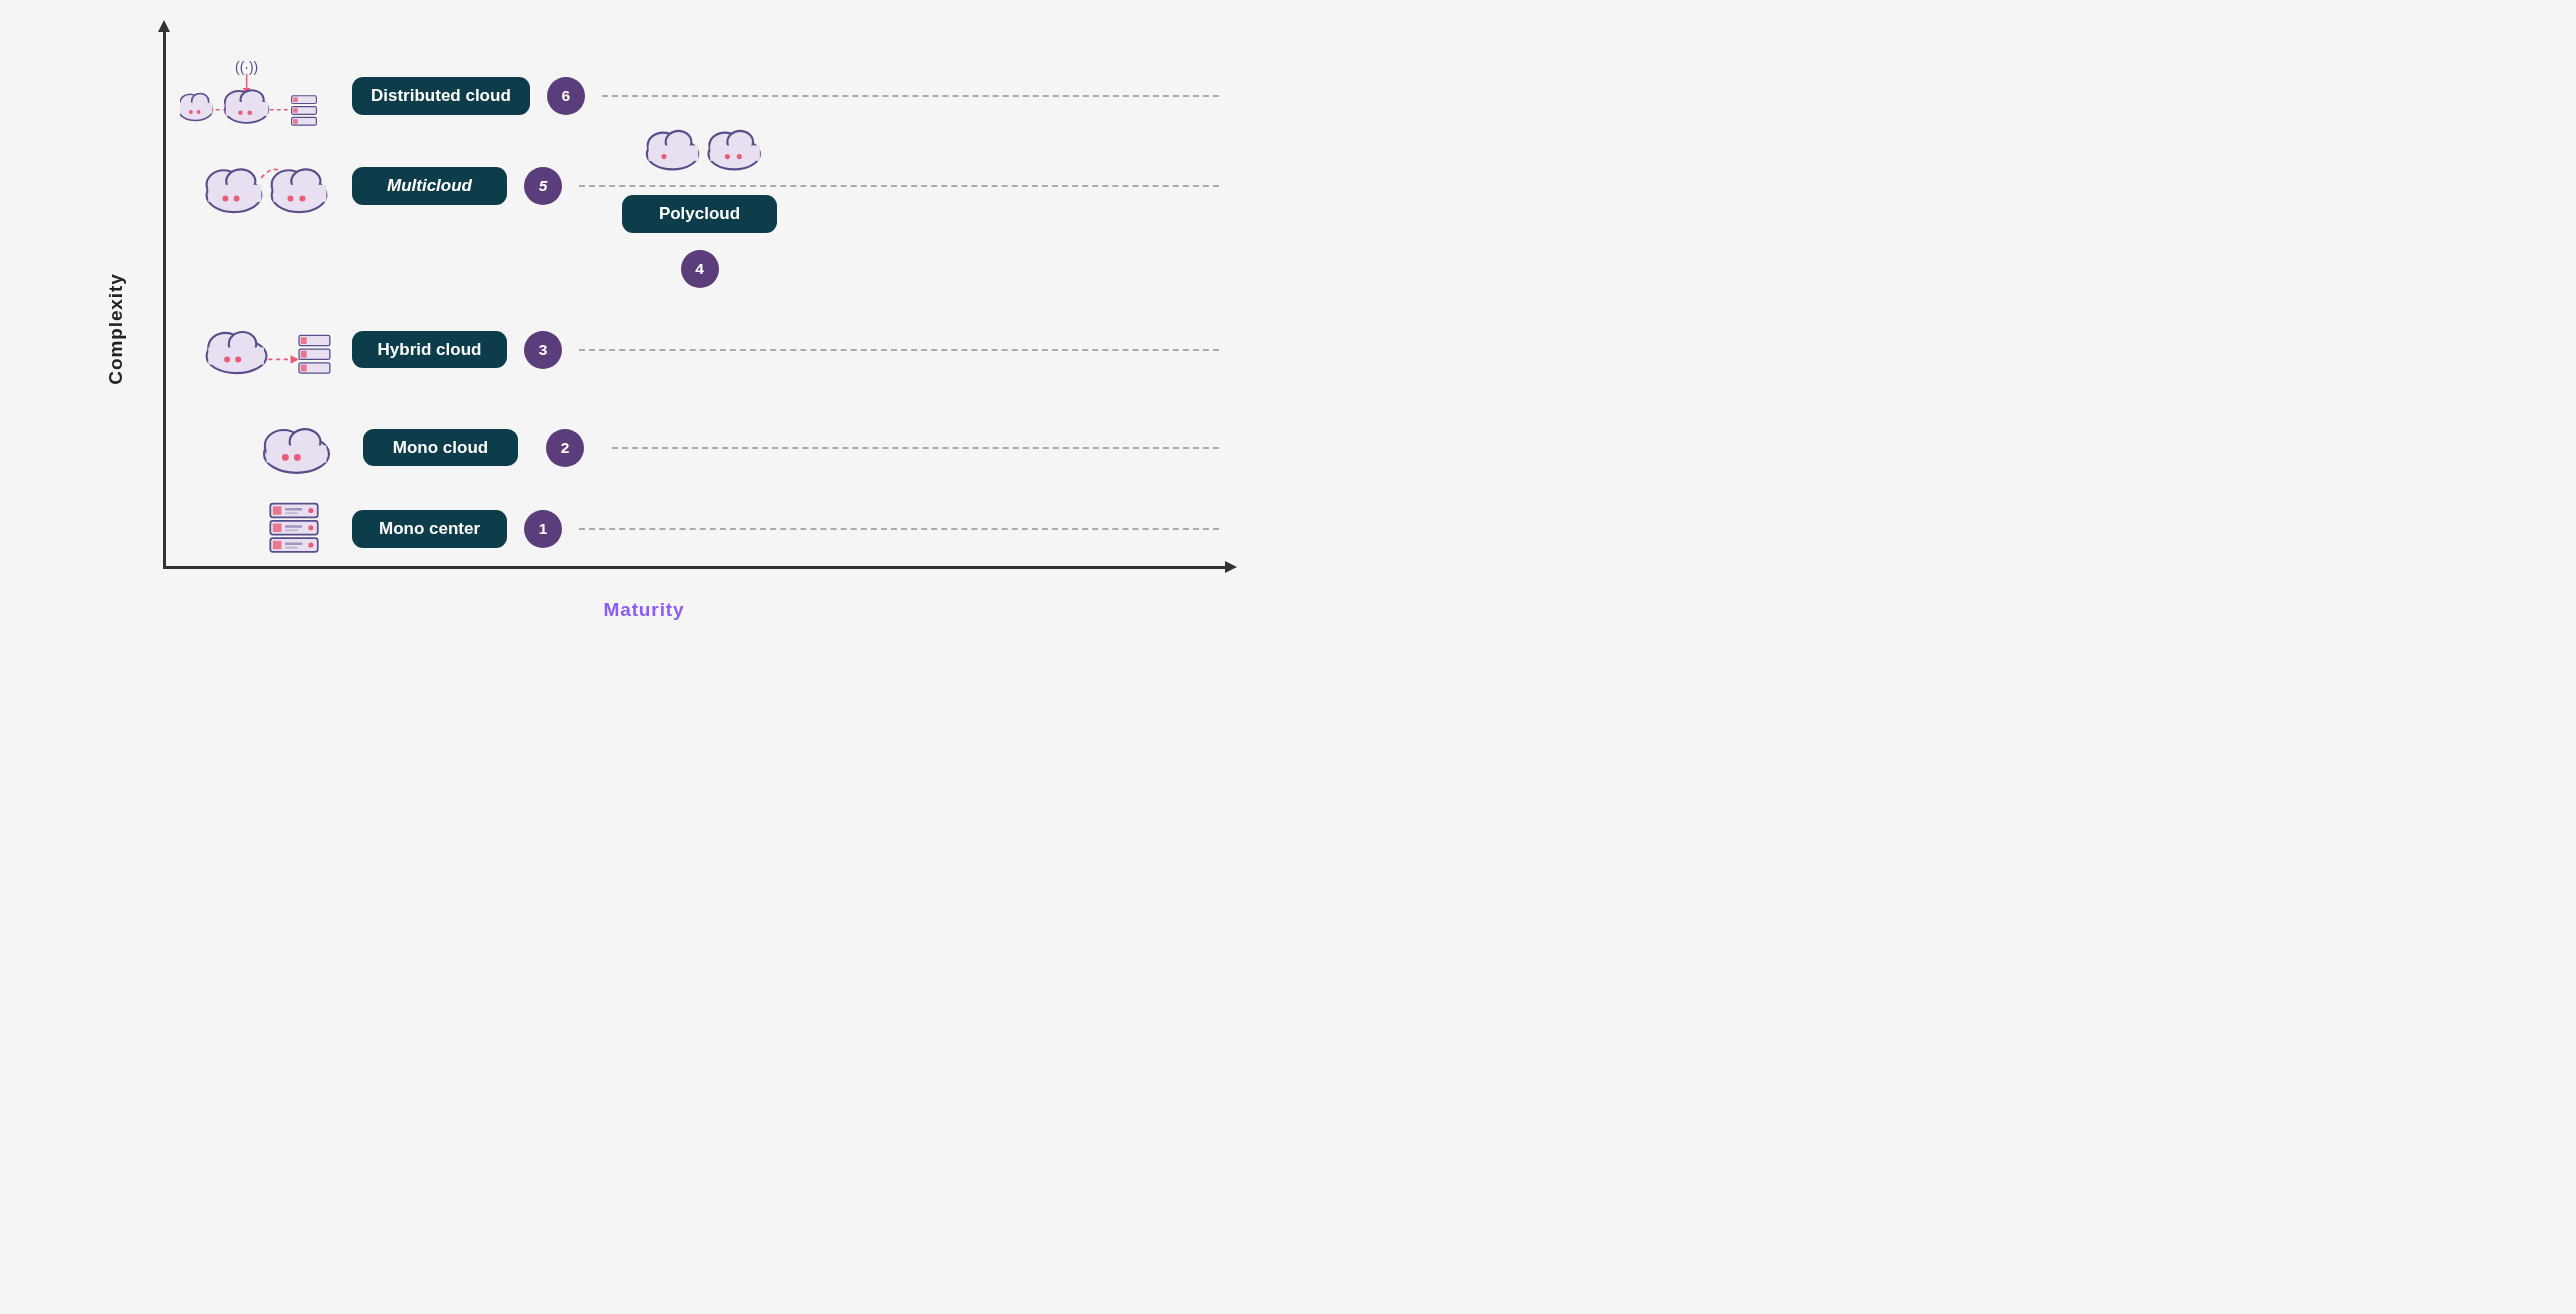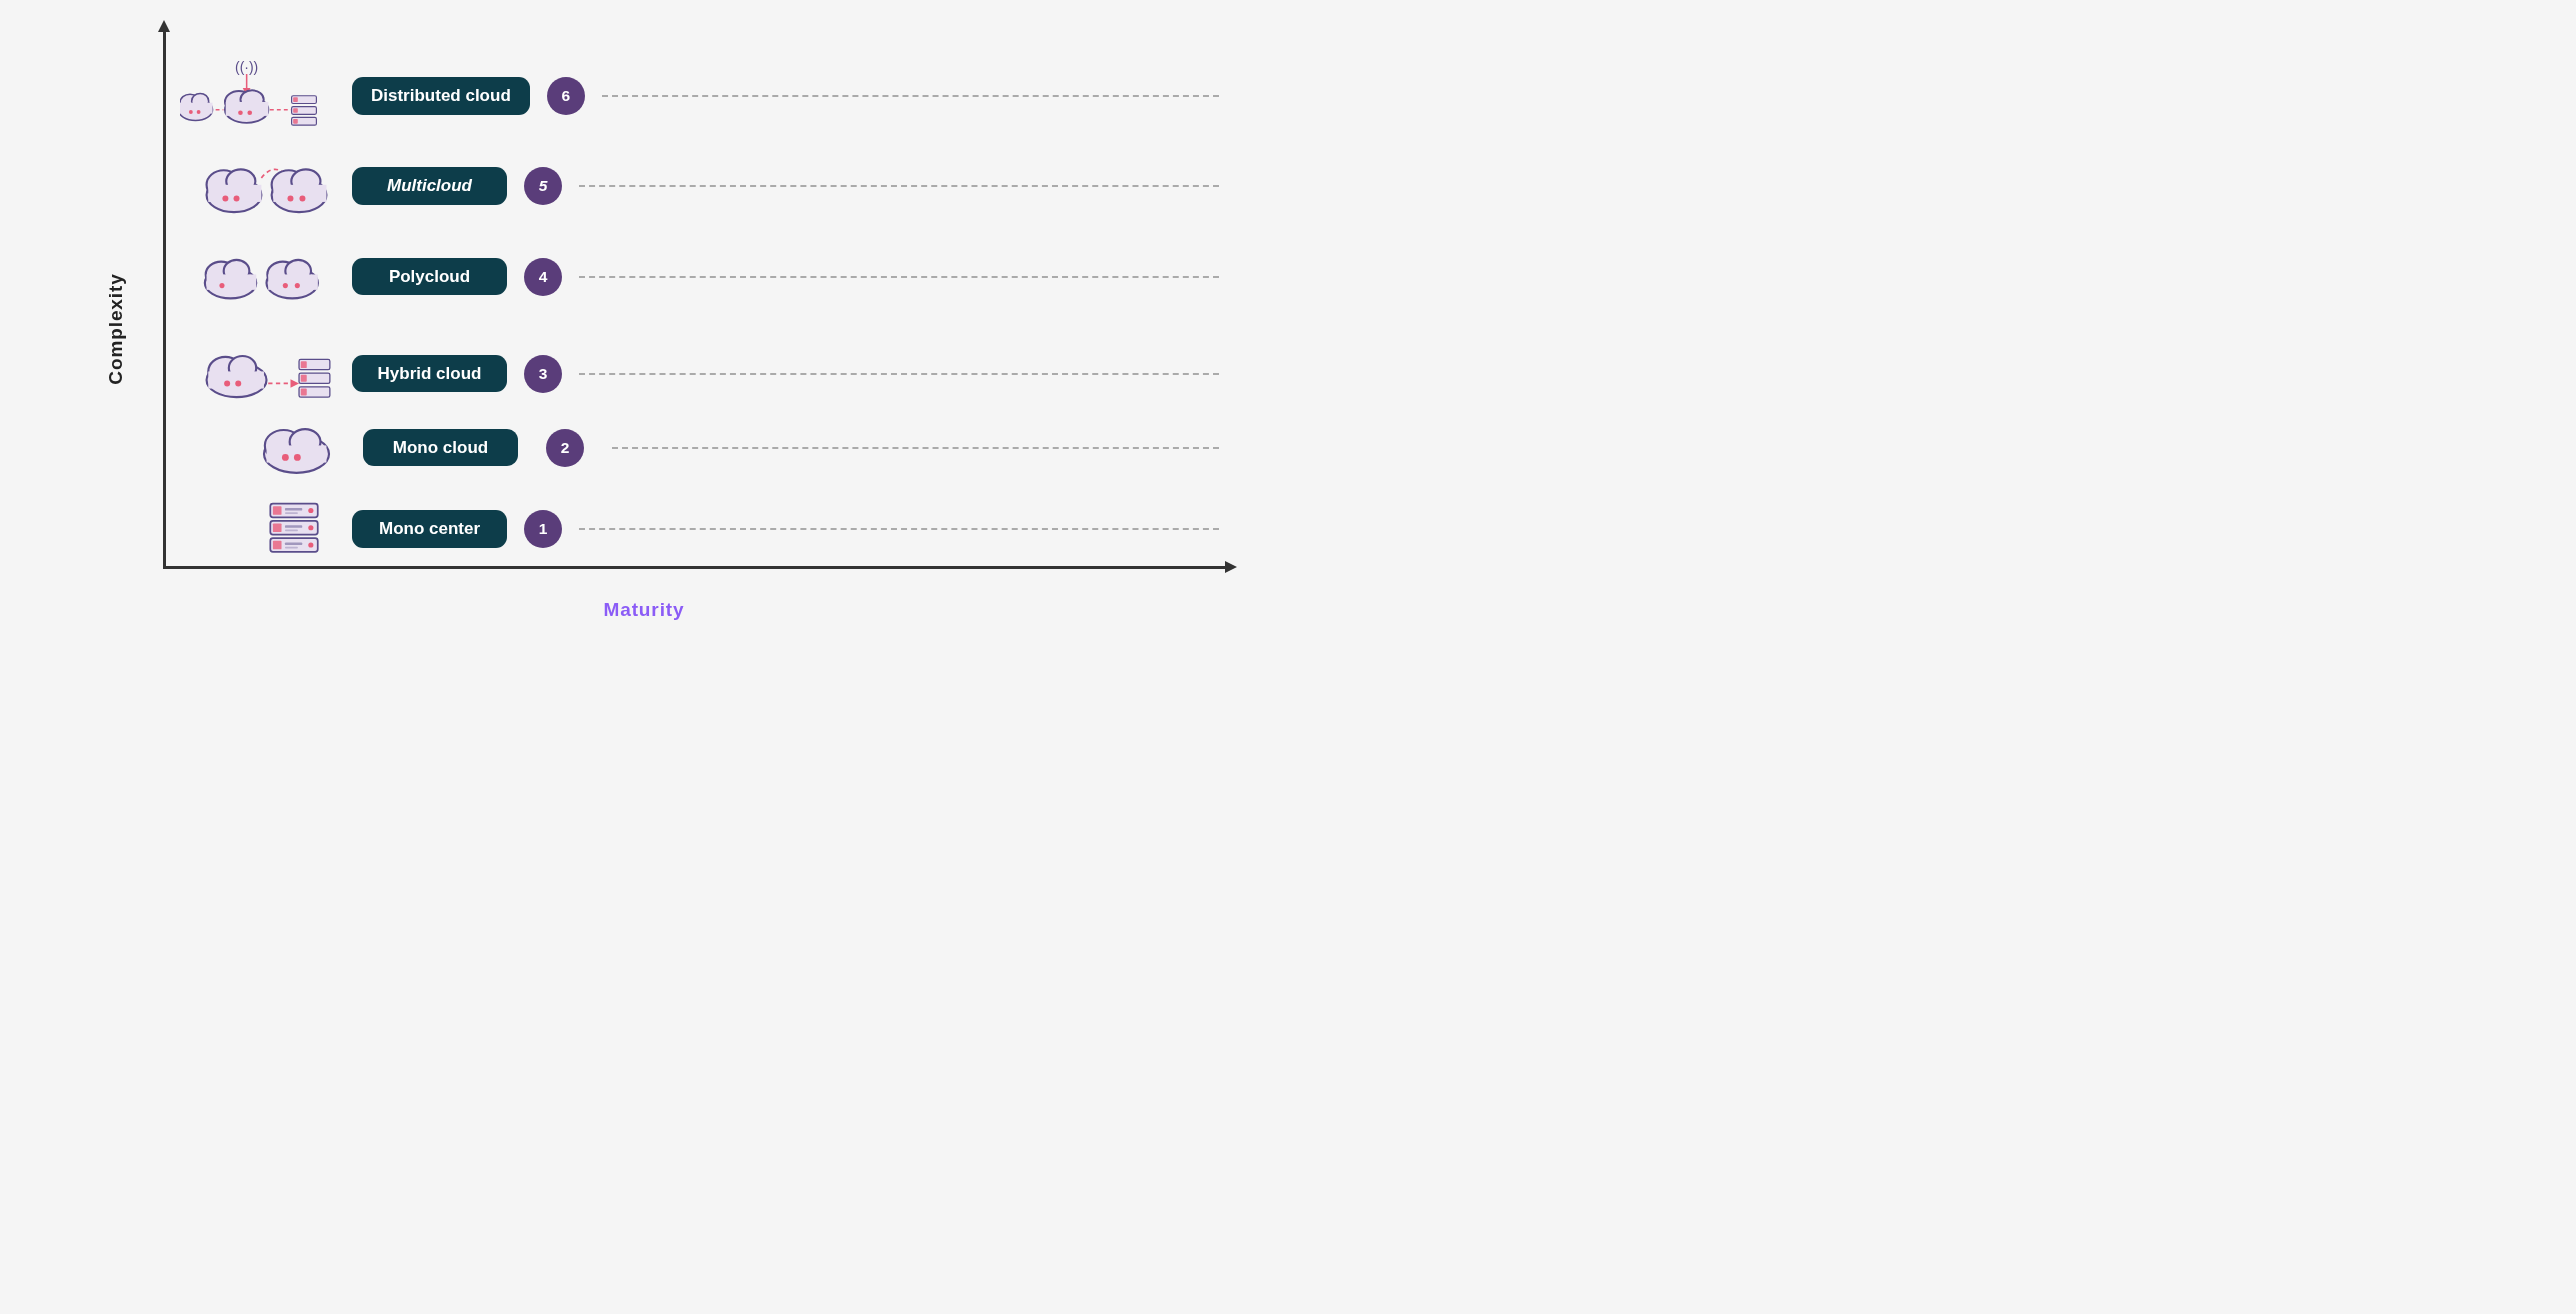--- a/index.html
+++ b/index.html
@@ -116,22 +116,22 @@
     .icon-area {
       width: 155px;
       display: flex;
       align-items: center;
       justify-content: flex-end;
       flex-shrink: 0;
     }
     
     .row-1 { bottom: 74px; }
     .row-2 { bottom: 160px; gap: 28px; }
-    .row-3 { bottom: 234px; }
-    .row-4 { bottom: 331px; }
+    .row-3 { bottom: 258px; }
+    .row-4 { bottom: 331px; flex-direction: column; }
     .row-5 { bottom: 417px; font-style: italic; }
     .row-6 { bottom: 503px; }
   </style>
 </head>
 <body>
 
 <div class="chart-container">
 
   <div class="y-axis"></div>
 

